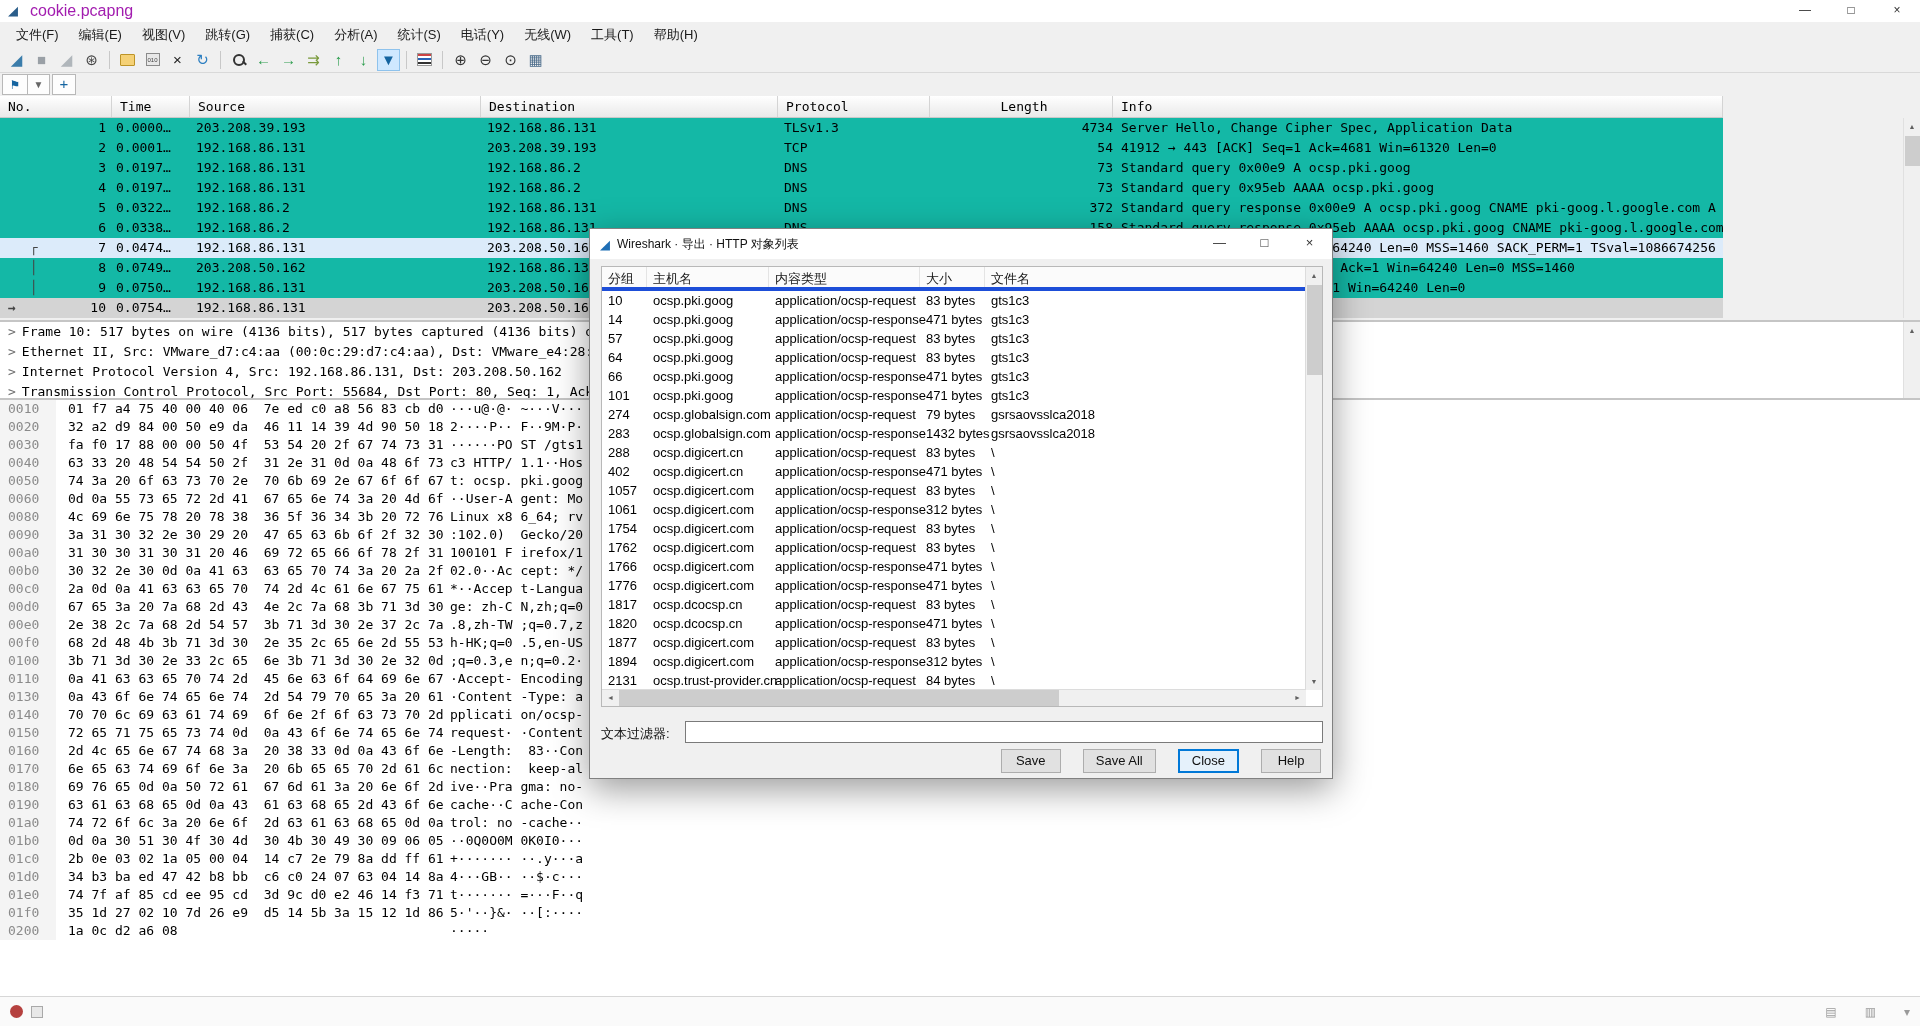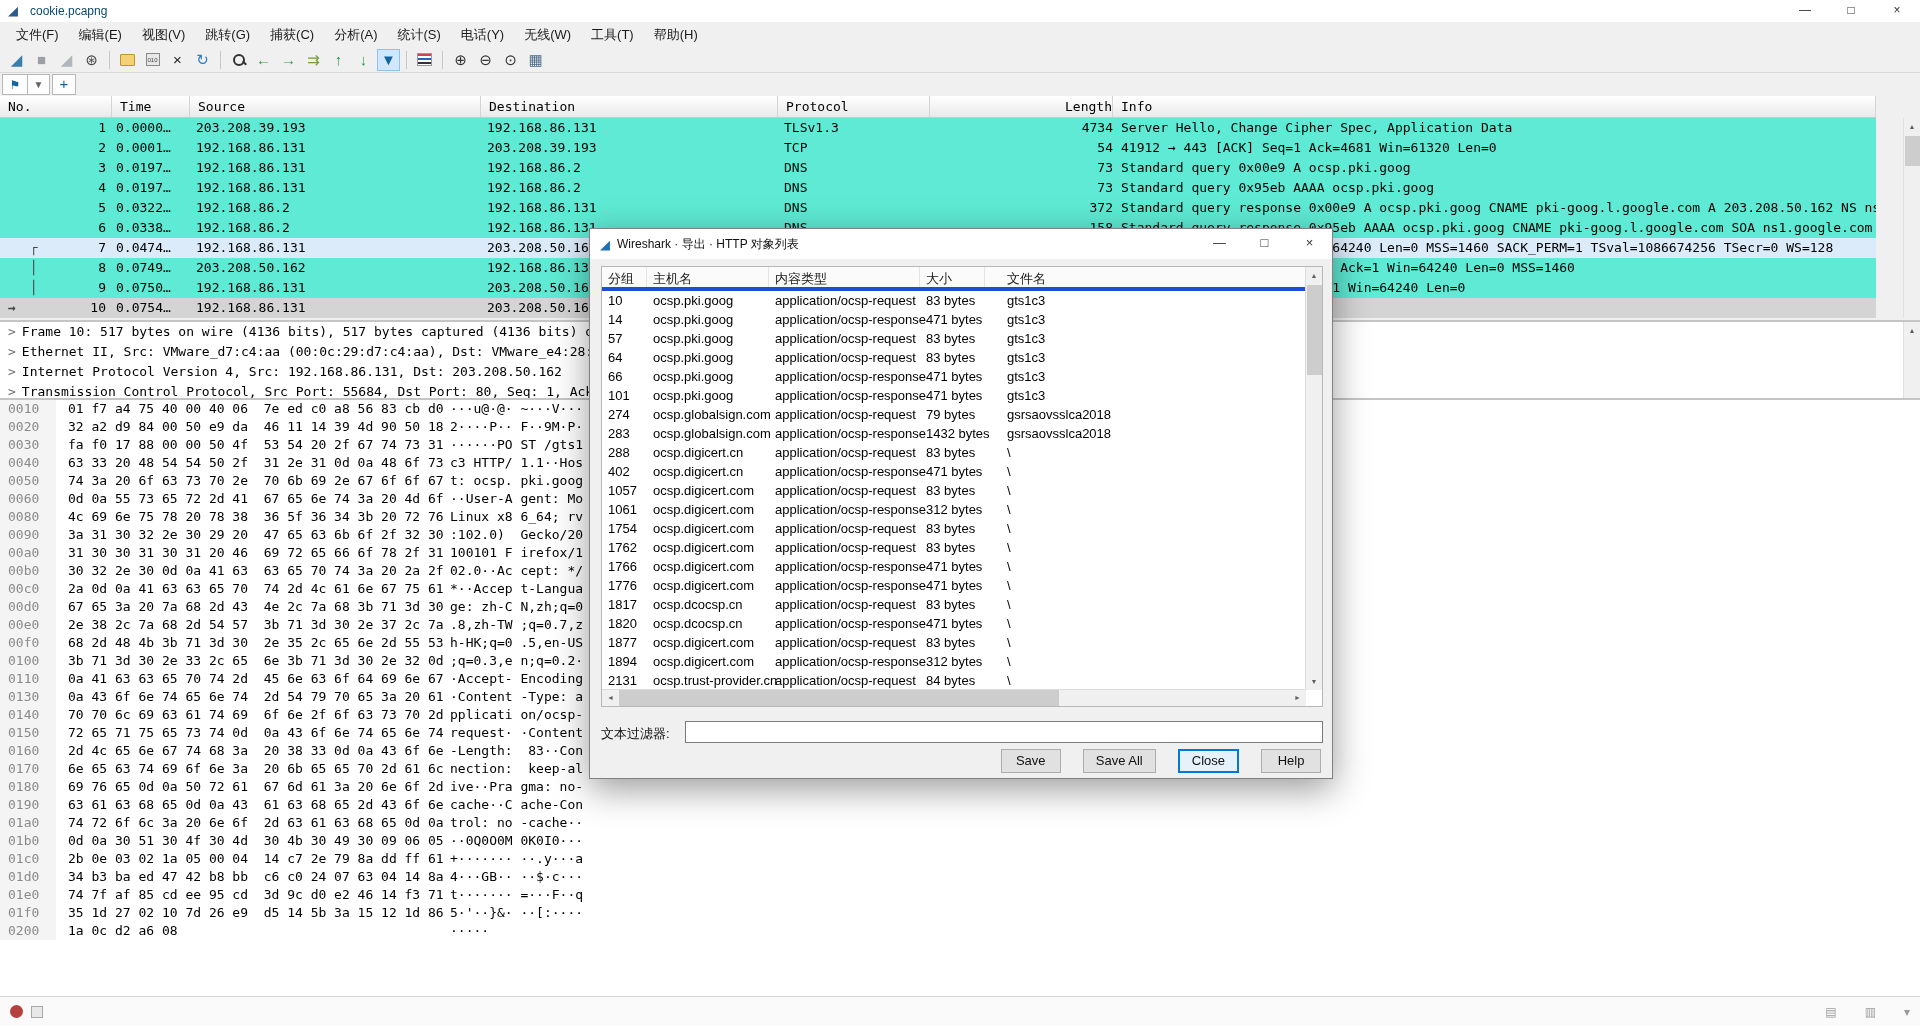--- a/index.html
+++ b/index.html
@@ -3,21 +3,21 @@
 <meta charset="utf-8">
 <style>
   * { margin:0; padding:0; box-sizing:border-box; }
   html,body { width:1920px; height:1026px; overflow:hidden; }
   body { font-family:"Liberation Sans", sans-serif; font-size:13px; color:#000; background:#fff; }
   .screen { position:relative; width:1920px; height:1026px; background:#f0f0f0; overflow:hidden; }
 
   
   .titlebar { position:absolute; left:0; top:0; width:1920px; height:22px; background:#ffffff; display:flex; align-items:center; }
   .app-icon { width:16px; height:14px; margin:0 6px 0 8px; color:#2a5d8a; font-size:13px; line-height:14px; }
-  .title-text { font-size:12px; color:#0c4a6e; }
+  .title-text { font-size:16px; color:#a21caf; }
   .win-controls { position:absolute; right:0; top:0; height:22px; display:flex; }
   .win-btn { width:46px; height:22px; text-align:center; line-height:20px; font-size:12px; color:#333; }
 
   
   .menubar { position:absolute; left:0; top:22px; width:1714px; height:25px; background:#f0f0f0; display:flex; align-items:center; padding-left:6px; }
   .menu-item { padding:3px 10px; font-size:13px; color:#1a1a1a; }
 
   
   .toolbar { position:absolute; left:0; top:47px; width:1920px; height:26px; background:#f0f0f0; display:flex; align-items:center; padding-left:4px; border-bottom:1px solid #d9d9d9; }
   .tb-icon { width:23px; height:22px; margin:0 1px; display:flex; align-items:center; justify-content:center; font-size:15px; border:1px solid transparent; }
@@ -32,35 +32,35 @@
 
   
   .filterbar { position:absolute; left:0; top:73px; width:1920px; height:23px; background:#f0f0f0; display:flex; align-items:center; padding:0 2px; }
   .bookmark-box { width:26px; height:21px; background:#fdfdfd; border:1px solid #b8b8b8; display:flex; align-items:center; justify-content:center; color:#1464a0; font-size:12px; }
   .filter-input { flex:1; height:21px; border:1px solid #b8b8b8; border-left:none; background:#fff; font-size:13px; padding:0 6px; color:#222; font-family:"DejaVu Sans Mono", monospace; }
   .filter-input::placeholder { color:#8a8a8a; }
   .filter-dd { width:22px; height:21px; border:1px solid #b8b8b8; border-left:none; background:#fdfdfd; text-align:center; line-height:19px; color:#666; font-size:10px; }
   .filter-add { width:24px; height:21px; margin-left:2px; background:#fdfdfd; border:1px solid #b8b8b8; color:#1464a0; text-align:center; line-height:18px; font-size:15px; }
 
   
-  .plist { position:absolute; left:0; top:96px; width:1876px; height:222px; background:#5eead4; font-family:"DejaVu Sans Mono", monospace; font-size:13px; }
+  .plist { position:absolute; left:0; top:96px; width:1723px; height:222px; background:#14b8a6; font-family:"DejaVu Sans Mono", monospace; font-size:13px; }
   .pl-header { display:flex; height:22px; line-height:21px; background:linear-gradient(#ffffff,#e9e9e9); border-bottom:1px solid #c9c9c9; font-family:"DejaVu Sans Mono", monospace; }
   .pl-header > div { border-right:1px solid #d4d4d4; padding-left:8px; overflow:hidden; white-space:nowrap; }
   .prow { display:flex; height:20px; line-height:20px; white-space:nowrap; position:relative; }
   .prow.related { background:#dcebfa; }
   .prow.selected { background:#d4d4d4; }
   .c1 { width:112px; text-align:right; padding-right:6px; position:relative; }
   .c2 { width:78px;  padding-left:4px; }
   .c3 { width:291px; padding-left:6px; }
   .c4 { width:297px; padding-left:6px; }
   .c5 { width:152px; padding-left:6px; }
   .c6 { width:183px; text-align:right; }
   .c7 { flex:1; padding-left:8px; overflow:hidden; white-space:pre; }
   .pl-header .c1 { text-align:left; padding-left:8px; }
-  .pl-header .c6 { text-align:right; padding-left:6px; }
+  .pl-header .c6 { text-align:center; padding-left:6px; }
   .gutter-mark { position:absolute; left:30px; top:0; color:#444; font-family:"DejaVu Sans Mono", monospace; }
   .gutter-mark.arrow { left:8px; font-weight:bold; }
 
   
   .details { position:absolute; left:0; top:320px; width:1920px; height:78px; background:#fff; border-top:2px solid #c5c5c5; overflow:hidden; font-family:"DejaVu Sans Mono", monospace; font-size:13px; }
   .dline { height:20px; line-height:20px; white-space:pre; }
   .dline .tw { color:#707070; padding:0 6px 0 8px; }
 
   
   .hexpane { position:absolute; left:0; top:398px; width:1920px; height:598px; background:#fff; border-top:2px solid #c5c5c5; font-family:"DejaVu Sans Mono", monospace; font-size:13px; overflow:hidden; }
@@ -90,21 +90,21 @@
   .dlg-table { position:absolute; left:11px; top:37px; width:722px; height:441px; background:#fff; border:1px solid #b8b8b8; }
   .dt-header { display:flex; height:24px; line-height:23px; background:#fbfbfb; border-bottom:4px solid #1d4ed8; color:#1a1a1a; position:relative; }
   .dt-header > div { padding-left:6px; border-right:1px solid #e4e4e4; overflow:hidden; }
   .sort-mark { position:absolute; left:14px; top:-3px; font-size:8px; color:#666; }
   .dt-rows { position:absolute; left:0; top:24px; width:704px; height:399px; overflow:hidden; }
   .dt-row { display:flex; height:19px; line-height:19px; font-size:13px; white-space:nowrap; }
   .dc1 { width:45px; padding-left:6px; }
   .dc2 { width:122px; padding-left:6px; }
   .dc3 { width:151px; padding-left:6px; }
   .dc4 { width:65px; padding-left:6px; }
-  .dc5 { flex:1; padding-left:6px;margin-left:16px; }
+  .dc5 { flex:1; padding-left:6px; }
   .dt-vscroll { position:absolute; right:0; top:0; width:17px; height:423px; background:#f0f0f0; border-left:1px solid #dcdcdc; }
   .dt-hscroll { position:absolute; left:0; bottom:0; width:704px; height:17px; background:#f0f0f0; border-top:1px solid #dcdcdc; display:flex; }
   .hs-arrow { width:17px; height:16px; text-align:center; line-height:16px; font-size:7px; color:#606060; }
   .hs-thumb { width:440px; height:16px; background:#cdcdcd; }
   .hs-track { flex:1; }
   .dlg-filter-label { position:absolute; left:11px; top:496px; font-size:13px; color:#111; }
   .dlg-filter-input { position:absolute; left:95px; top:492px; width:638px; height:22px; border:1px solid #7a7a7a; background:#fff; font-size:13px; padding:0 4px; }
   .dlg-buttons { position:absolute; right:11px; top:520px; display:flex; gap:22px; }
   .dlg-btn { min-width:60px; height:24px; padding:0 12px; background:#e1e1e1; border:1px solid #adadad; font-size:13px; text-align:center; line-height:22px; color:#111; }
   .dlg-btn.default { border:2px solid #0078d7; background:#e5f1fb; line-height:20px; }

